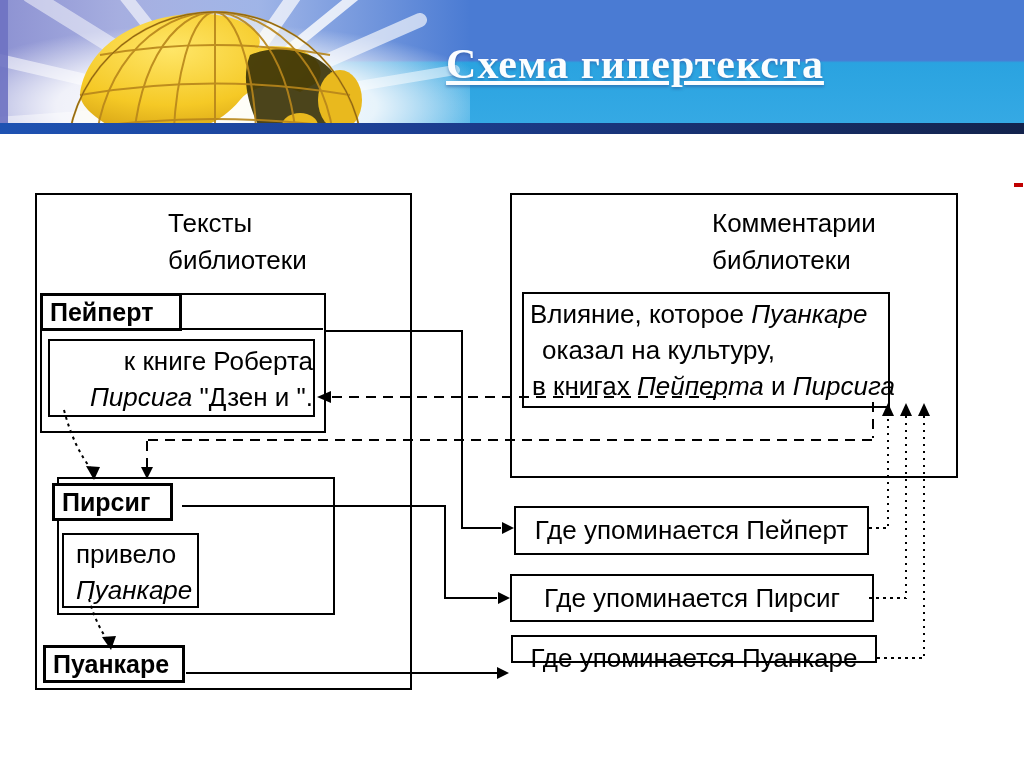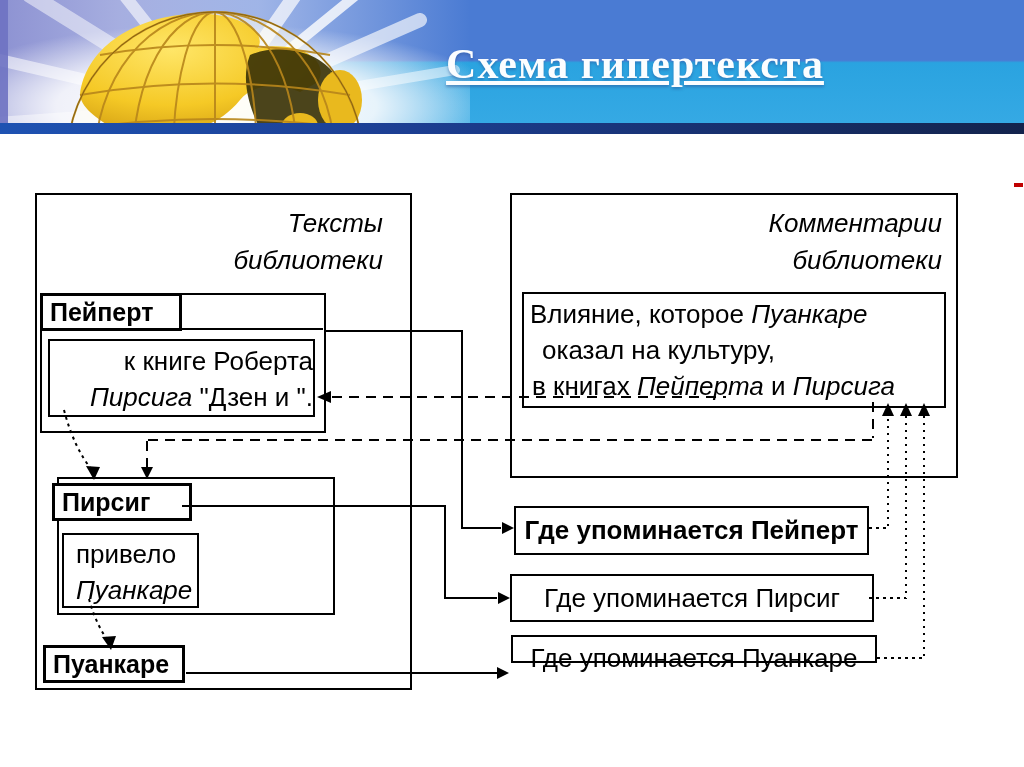--- a/index.html
+++ b/index.html
@@ -14,40 +14,40 @@
     font-family:"Liberation Serif","DejaVu Serif",serif;font-weight:bold;font-size:42px;
     color:#fbfdff;letter-spacing:1px;text-shadow:0 2px 3px rgba(40,70,140,.45);white-space:nowrap;text-decoration:underline;}
   .header-bar{position:absolute;left:0;top:123px;width:1024px;height:11px;
     background:linear-gradient(90deg,#1e52b2 0%,#1c3e92 40%,#13234c 100%);}
 
   
   .box{position:absolute;box-sizing:border-box;border:2px solid #000;background:#fff;
        font-size:26px;line-height:36px;}
   .outer{background:transparent;}
   .label-box{border-width:3px;font-weight:bold;font-size:25px;line-height:32px;padding-left:7px;white-space:nowrap;}
-  .panel-title{position:absolute;text-align:right;font-size:26px;line-height:37px;font-style:italic;}
+  .panel-title{position:absolute;text-align:left;font-size:26px;line-height:37px;}
 
   #left-outer{left:35px;top:193px;width:377px;height:497px;}
   #left-title{left:168px;top:205px;width:215px;}
   #papert-record{left:40px;top:293px;width:286px;height:140px;}
   #papert-label{left:40px;top:293px;width:142px;height:38px;}
   #kknige{left:48px;top:339px;width:267px;height:78px;padding:2px 0 0 10px;white-space:nowrap;text-align:right;}
   #pirsig-record{left:57px;top:477px;width:278px;height:138px;}
-  #pirsig-label{left:52px;top:483px;width:140px;height:38px;}
+  #pirsig-label{left:52px;top:483px;width:121px;height:38px;}
   #privelo{left:62px;top:533px;width:137px;height:75px;padding:1px 0 0 12px;white-space:nowrap;}
   #poincare-label{left:43px;top:645px;width:142px;height:38px;}
 
   #right-outer{left:510px;top:193px;width:448px;height:285px;}
   #right-title{left:712px;top:205px;width:230px;}
-  #vliyanie{left:522px;top:292px;width:424px;height:116px;padding:2px 0 4px 6px;white-space:nowrap;}
+  #vliyanie{left:522px;top:292px;width:368px;height:116px;padding:2px 0 4px 6px;white-space:nowrap;}
   #vliyanie .cmt-l2{margin-left:12px;}
   #vliyanie .cmt-l3{margin-left:2px;}
 
   .gde{text-align:center;white-space:nowrap;}
-  #gde1{left:514px;top:506px;width:355px;height:49px;line-height:45px;font-weight:bold;}
+  #gde1{left:514px;top:506px;width:355px;height:49px;line-height:45px;}
   #gde2{left:510px;top:574px;width:364px;height:48px;line-height:44px;}
   #gde3{left:511px;top:635px;width:366px;height:28px;line-height:42px;}
 
   .red-mark{position:absolute;left:1014px;top:183px;width:9px;height:4px;background:#c00000;}
 
   .overlay{position:absolute;left:0;top:0;pointer-events:none;}
   i{font-style:italic;}
 </style>
 </head>
 <body>

